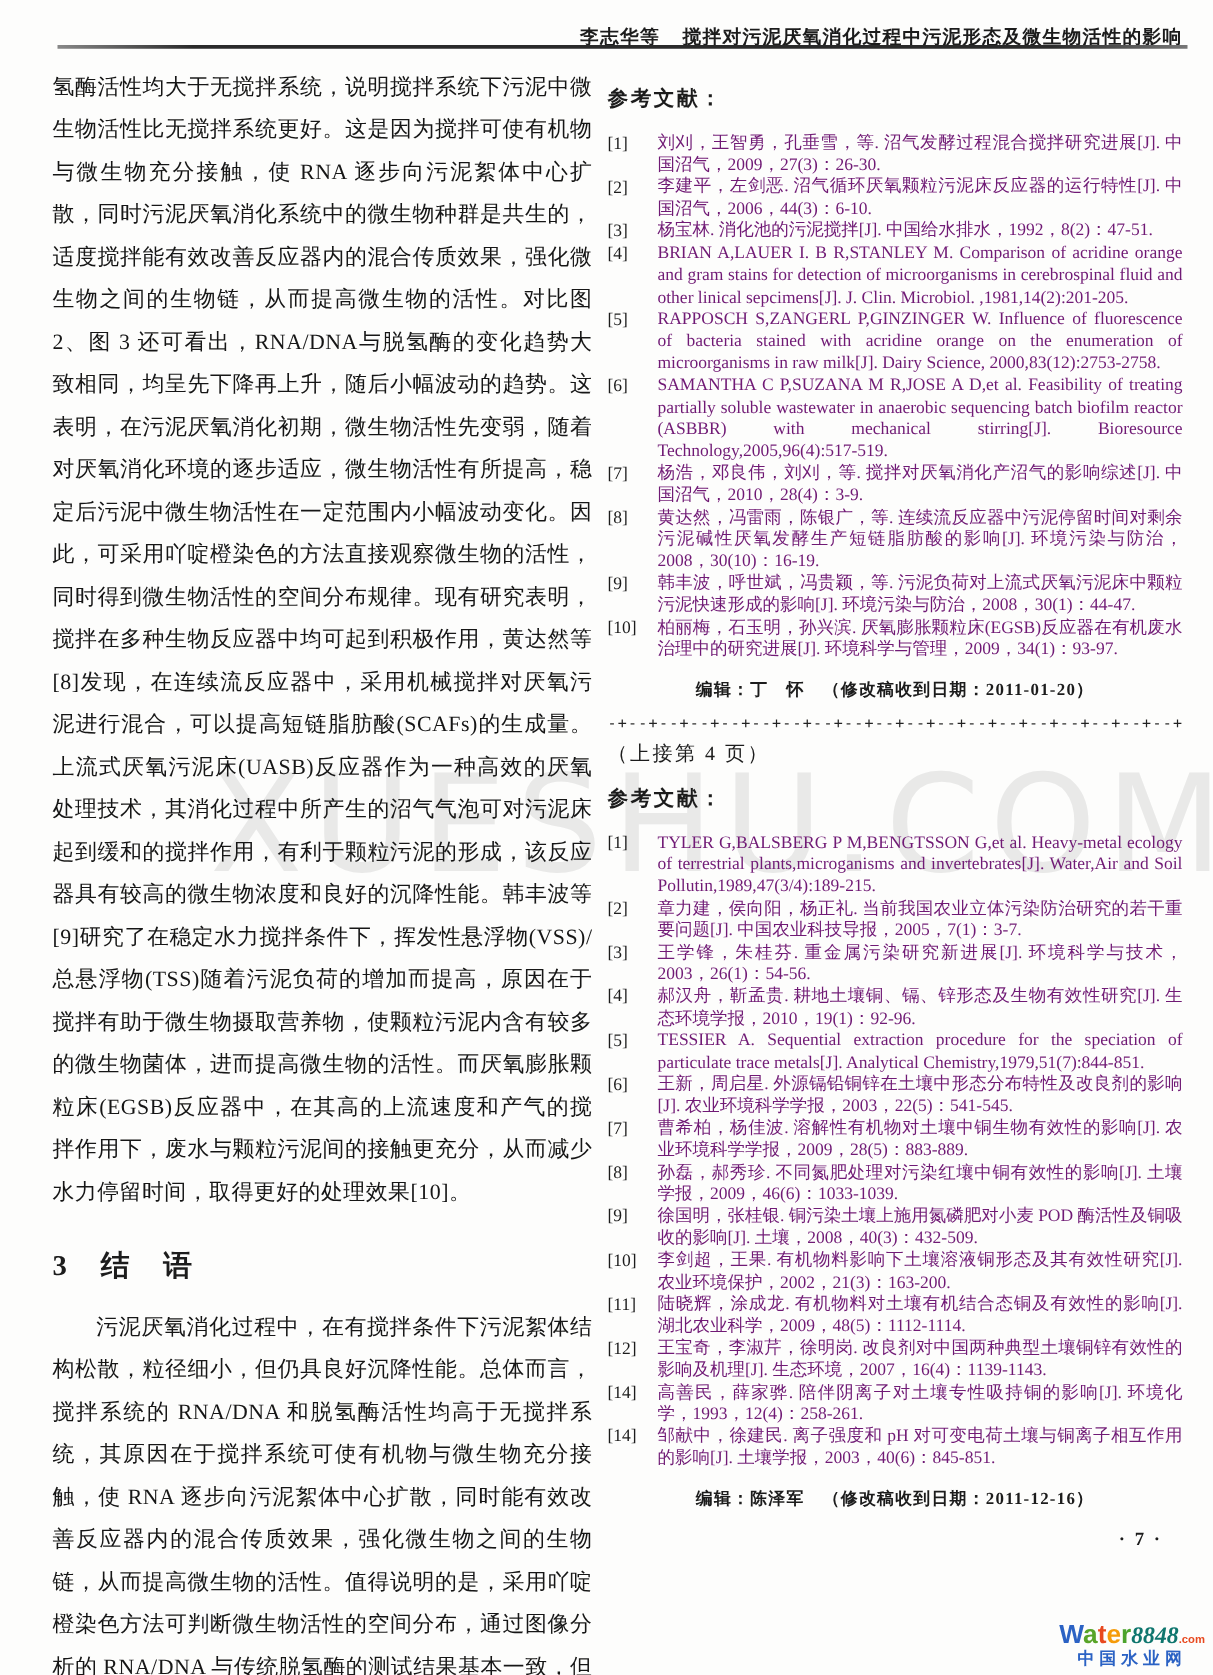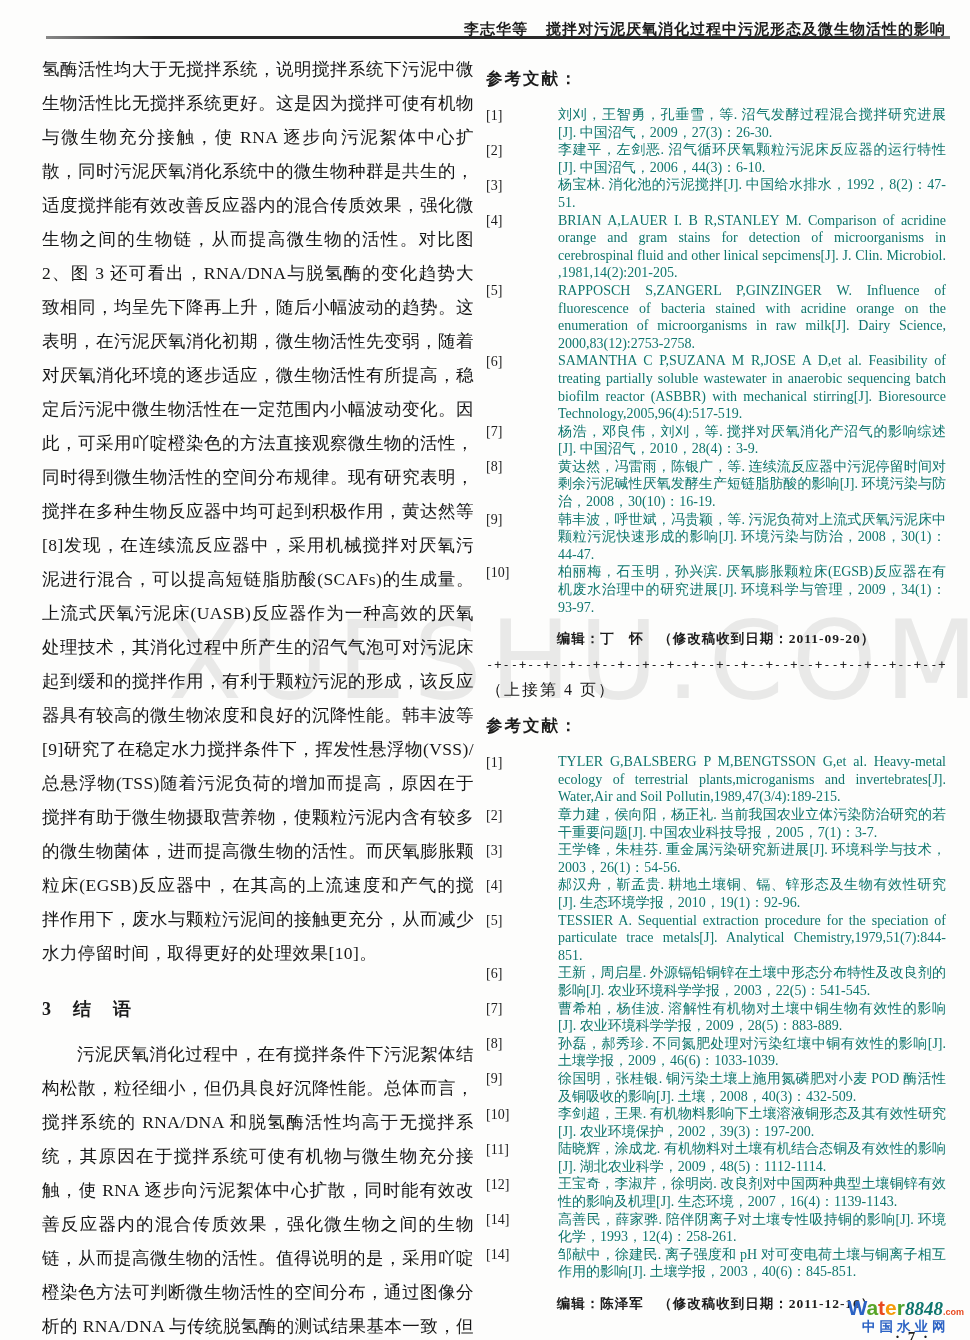--- a/index.html
+++ b/index.html
@@ -29,40 +29,39 @@
     z-index:2;
   }
   .col-left {
     position:absolute; left:42px; top:52px; width:432px; z-index:1;
   }
   .body-para {
     font-size:17.5px; line-height:34px; text-align:justify;
     letter-spacing:0.4px; color:#161616;
   }
   .section-heading {
-    font-size:18px; font-weight:bold; margin-top:27px; margin-bottom:16px;
+    font-size:23px; font-weight:bold; margin-top:27px; margin-bottom:16px;
     letter-spacing:2px;
   }
   .indent { text-indent:2em; }
   .col-right {
     position:absolute; left:486px; top:58px; width:460px; z-index:1;
   }
   .ref-heading {
     font-size:16.5px; font-weight:bold; letter-spacing:2px;
     margin:10px 0 16px 0;
   }
   .ref-list { width:100%; }
   .ref-item { display:flex; margin:0; }
   .ref-num {
     flex:0 0 40px; font-size:14px; line-height:17.6px; padding-top:0.5px;
   }
   .ref-text {
     flex:1; font-size:14px; line-height:17.6px; text-align:justify;
-    color:#0f766e;
-    margin-left:32px;
+    color:#701a75;
   }
   .editor-line {
     text-align:center; font-size:13.5px; font-weight:bold;
     letter-spacing:1px; margin:14px 0 10px 0;
   }
   .dashed-separator {
     font-size:12px; letter-spacing:1px; white-space:nowrap; overflow:hidden;
     color:#222; margin:2px 0 8px 0; font-family:"DejaVu Sans Mono",monospace;
   }
   .continuation-note {
@@ -152,21 +151,21 @@
       <div class="ref-item">
         <span class="ref-num">[9]</span>
         <span class="ref-text">韩丰波，呼世斌，冯贵颖，等. 污泥负荷对上流式厌氧污泥床中颗粒污泥快速形成的影响[J]. 环境污染与防治，2008，30(1)：44-47.</span>
       </div>
 
       <div class="ref-item">
         <span class="ref-num">[10]</span>
         <span class="ref-text">柏丽梅，石玉明，孙兴滨. 厌氧膨胀颗粒床(EGSB)反应器在有机废水治理中的研究进展[J]. 环境科学与管理，2009，34(1)：93-97.</span>
       </div>
     </div>
-  <div class="editor-line">编辑：丁　怀　（修改稿收到日期：2011-09-20）</div>
+  <div class="editor-line">编辑：丁　怀　（修改稿收到日期：2011-01-20）</div>
   <div class="dashed-separator">-+--+--+--+--+--+--+--+--+--+--+--+--+--+--+--+--+--+--+--+--+--+--+--+--+--+-</div>
   <div class="continuation-note">（上接第 4 页）</div>
   <h4 class="ref-heading">参考文献：</h4>
   <div class="ref-list">
 
       <div class="ref-item">
         <span class="ref-num">[1]</span>
         <span class="ref-text">TYLER G,BALSBERG P M,BENGTSSON G,et al. Heavy-metal ecology of terrestrial plants,microganisms and invertebrates[J]. Water,Air and Soil Pollutin,1989,47(3/4):189-215.</span>
       </div>
 
@@ -205,21 +204,21 @@
         <span class="ref-text">孙磊，郝秀珍. 不同氮肥处理对污染红壤中铜有效性的影响[J]. 土壤学报，2009，46(6)：1033-1039.</span>
       </div>
 
       <div class="ref-item">
         <span class="ref-num">[9]</span>
         <span class="ref-text">徐国明，张桂银. 铜污染土壤上施用氮磷肥对小麦 POD 酶活性及铜吸收的影响[J]. 土壤，2008，40(3)：432-509.</span>
       </div>
 
       <div class="ref-item">
         <span class="ref-num">[10]</span>
-        <span class="ref-text">李剑超，王果. 有机物料影响下土壤溶液铜形态及其有效性研究[J]. 农业环境保护，2002，39(3)：197-200.</span>
+        <span class="ref-text">李剑超，王果. 有机物料影响下土壤溶液铜形态及其有效性研究[J]. 农业环境保护，2002，21(3)：163-200.</span>
       </div>
 
       <div class="ref-item">
         <span class="ref-num">[11]</span>
         <span class="ref-text">陆晓辉，涂成龙. 有机物料对土壤有机结合态铜及有效性的影响[J]. 湖北农业科学，2009，48(5)：1112-1114.</span>
       </div>
 
       <div class="ref-item">
         <span class="ref-num">[12]</span>
         <span class="ref-text">王宝奇，李淑芹，徐明岗. 改良剂对中国两种典型土壤铜锌有效性的影响及机理[J]. 生态环境，2007，16(4)：1139-1143.</span>

